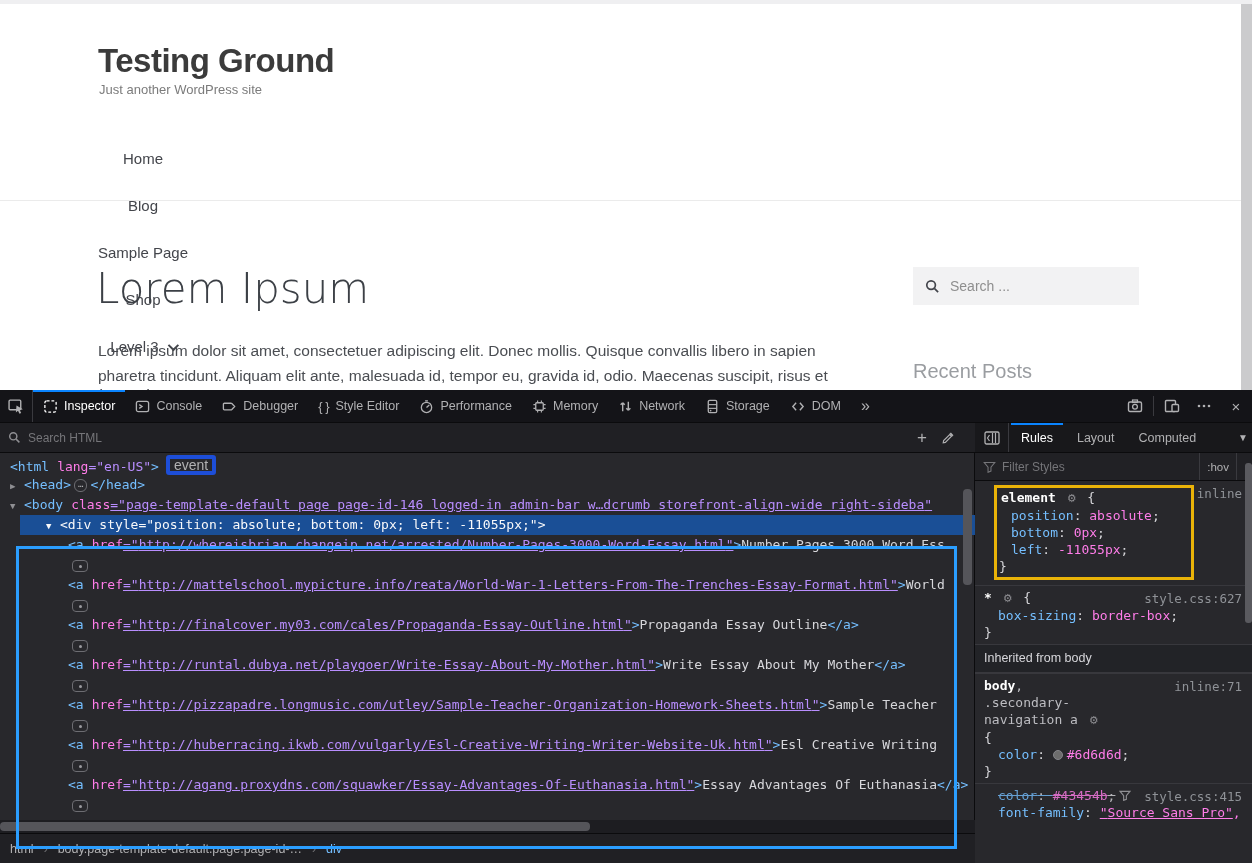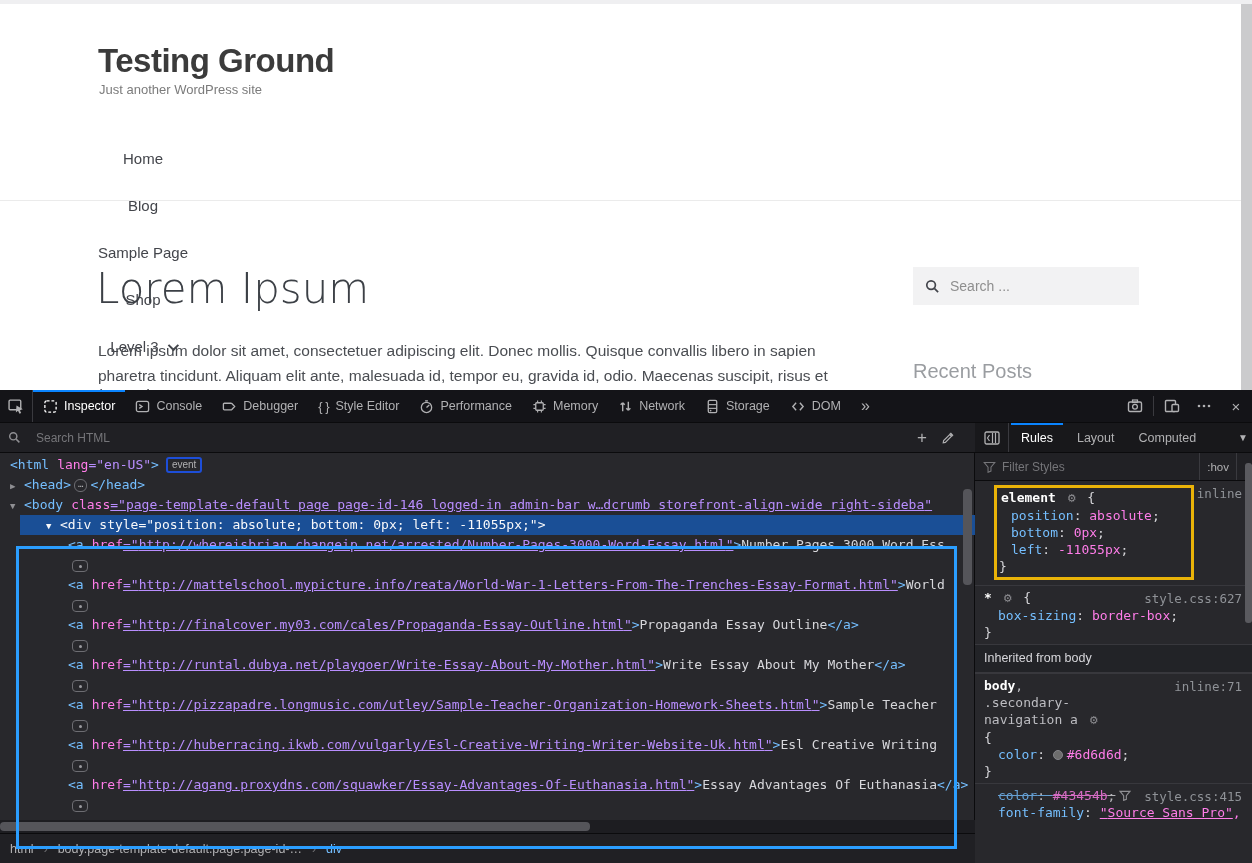--- a/index.html
+++ b/index.html
@@ -42,41 +42,41 @@
   .dtab .glyph { font-size:13px; line-height:1; }
   .dt-tb-right { margin-left:auto; display:flex; align-items:stretch; }
   .tb-btn { width:32px; display:flex; align-items:center; justify-content:center; color:#b1b1b3; }
   .tb-sep { width:1px; background:#3a3a3f; margin:6px 2px; }
   .tb-close { font-size:15px; font-family:"Liberation Sans",sans-serif; }
   svg.icon { display:block; }
 
   
   .dt-left { position:absolute; left:0; top:33px; width:975px; height:440px; border-right:1px solid #0b0b0d; background:#28282c; }
   .dt-search { position:absolute; left:0; top:0; width:975px; height:30px; background:#202024;
-               border-bottom:1px solid #0b0b0d; display:flex; align-items:center; padding:0 8px; gap:15px; }
+               border-bottom:1px solid #0b0b0d; display:flex; align-items:center; padding:0 8px; gap:7px; }
   .dt-search input { flex:1; background:transparent; border:none; outline:none; color:#d7d7db; font-size:12px;
                      font-family:"Liberation Sans", sans-serif; }
   .dt-search input::placeholder { color:#757579; }
   .dt-search .right-ic { display:flex; gap:14px; padding-right:12px; color:#b1b1b3; align-items:center; }
   .plus-glyph { font-size:17px; line-height:1; font-family:"Liberation Sans",sans-serif; }
 
   .dt-tree { position:absolute; left:0; top:30px; width:975px; height:367px; overflow:hidden; padding-top:2px; }
   .row { height:20px; line-height:20px; white-space:nowrap; overflow:hidden; font-size:13px; color:#d7d7db; }
   .ind0 { padding-left:10px; }
   .ind3 { padding-left:68px; } .ind3b { padding-left:72px; }
   .twisty { display:inline-block; width:14px; color:#8f8f93; font-size:9px; }
   .twisty.open::before { content:"▼"; } .twisty.closed::before { content:"▶"; }
   .open-tag { color:#75bfff; } .open-tag::before { content:"<"; }
   .attr-name { color:#ff7de9; margin-left:8px; }
   .attr-val { color:#b98eff;margin-top:24px; } .attr-val::before { content:'="'; } .attr-val::after { content:'"'; }
   .attr-val.link-val { text-decoration:underline; }
   .tag-gt::before { content:">"; color:#75bfff; }
   .close-tag { color:#75bfff; } .close-tag::before { content:"</"; } .close-tag::after { content:">"; }
   .ntext { color:#d7d7db; }
-  .badge { display:inline-block; border:2px solid #1d4ed8; border-radius:3px; color:#b1b1b3; font-size:10px;
+  .badge { display:inline-block; border:4px solid #1d4ed8; border-radius:3px; color:#b1b1b3; font-size:14px;
            line-height:12px; padding:0 4px; margin-left:7px; vertical-align:1px;
            font-family:"Liberation Sans",sans-serif; }
   .ellipsis-badge { display:inline-block; border:1px solid #6d6d72; border-radius:6px; color:#b1b1b3;
                     font-size:9px; line-height:9px; padding:0 3px 2px; vertical-align:2px; margin:0 3px; }
   .ellipsis-badge::before { content:"…"; }
   .dot-badge { display:inline-block; width:16px; height:12px; border:1px solid #6d6d72; border-radius:4px;
                position:relative; vertical-align:middle; }
   .dot-badge::after { content:""; position:absolute; left:6px; top:4px; width:3px; height:3px;
                       border-radius:50%; background:#9a9a9f; }
   .row.selected { background:#1a4f96; margin-left:20px; padding-left:26px; color:#f9f9fa; }

